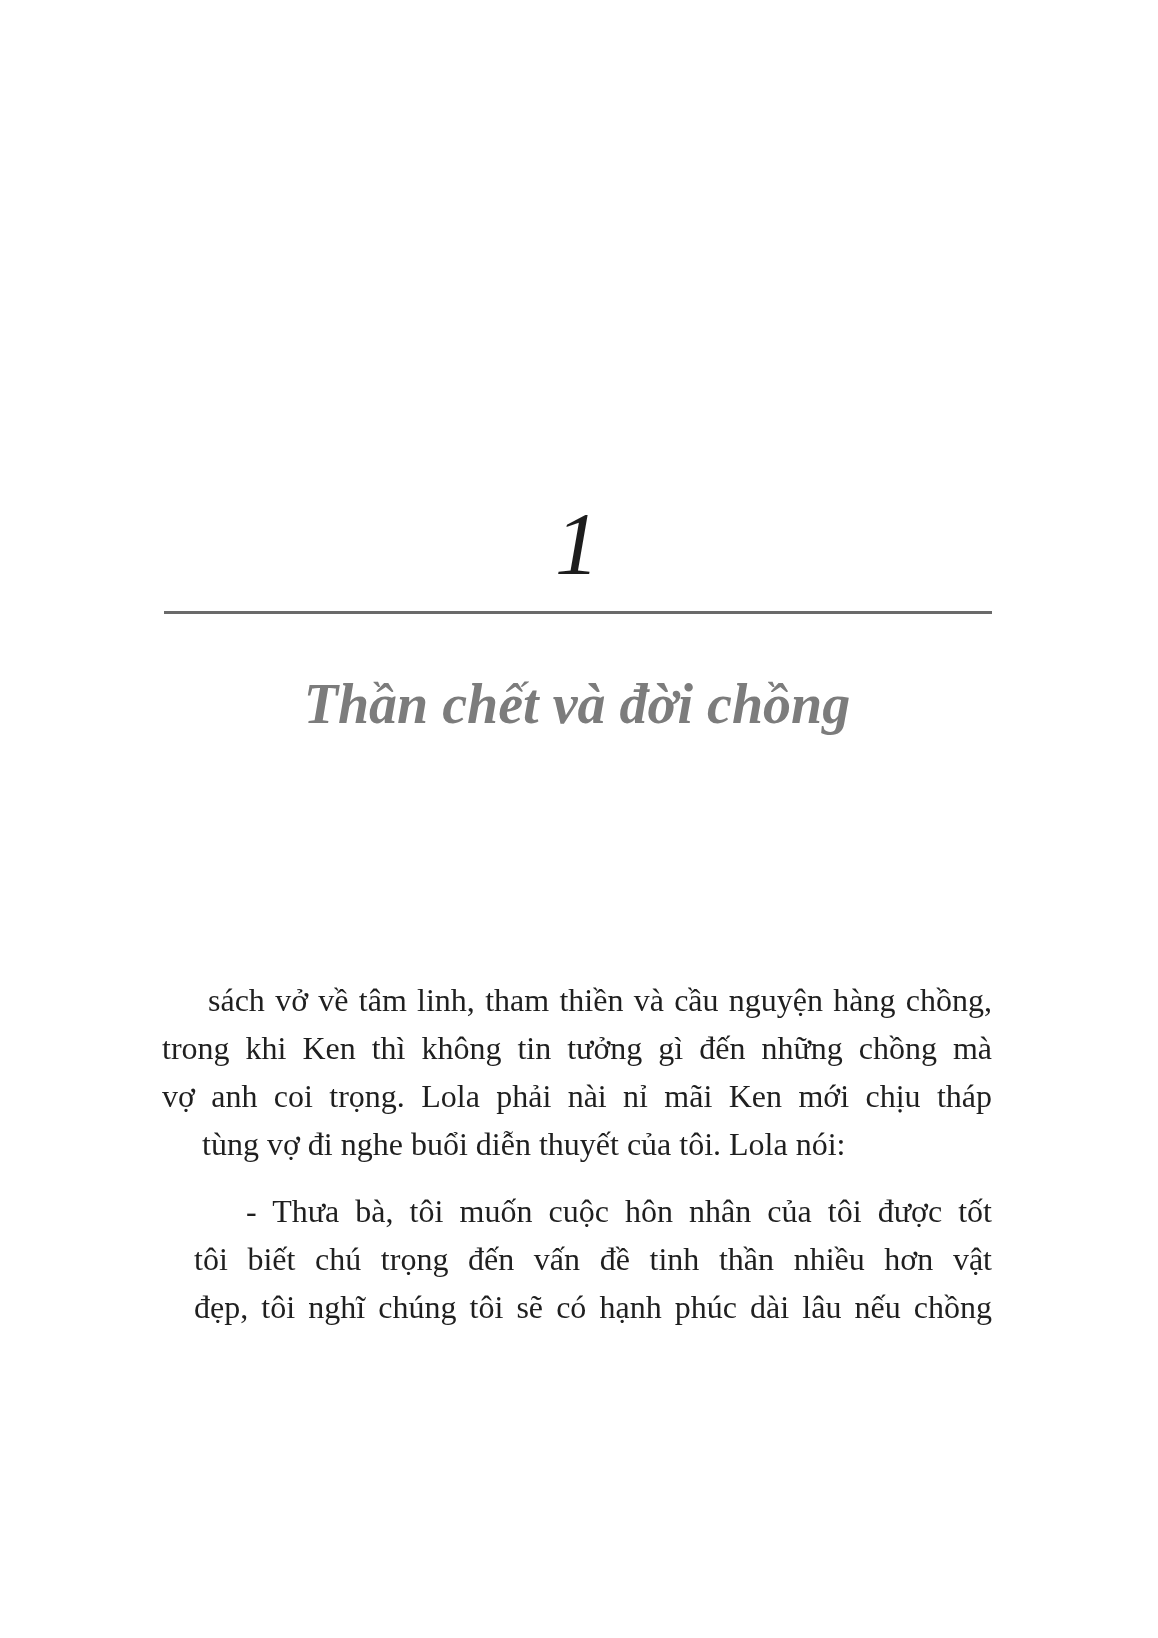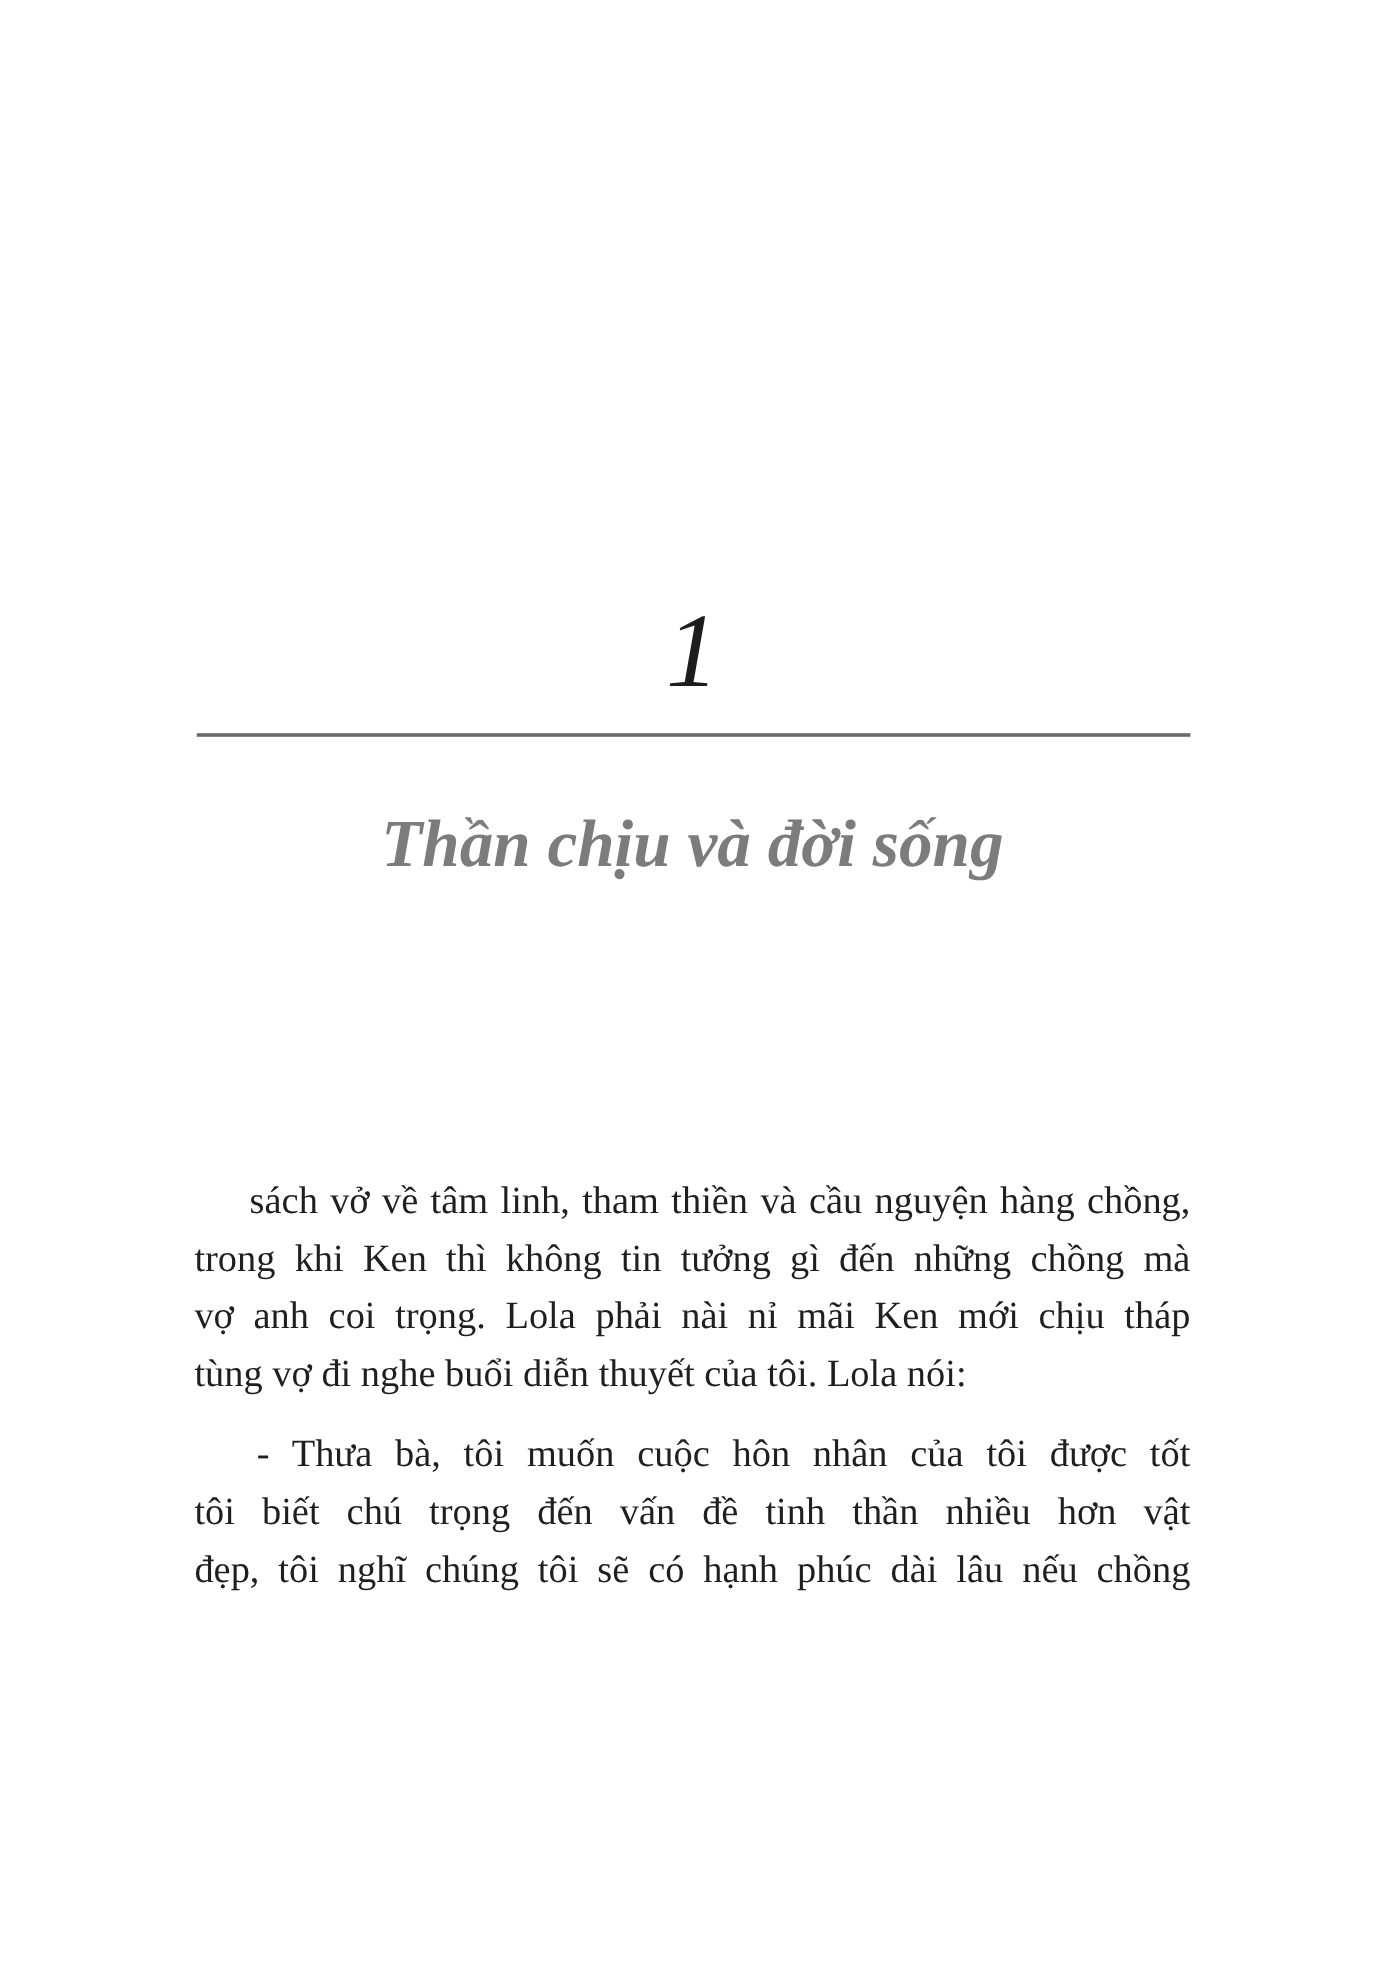--- a/index.html
+++ b/index.html
@@ -63,42 +63,43 @@
     line-height: 48px;
     color: #1f1f1f;
   }
   .tline {
     text-align: justify;
     text-align-last: justify;
     white-space: normal;
   }
   .tline-left {
     text-align-last: left;
+    margin-left: 40px;
   }
   .para-1 .tline:first-child { text-indent: 46px; }
-  .para-2 { margin-top: 19px; }
+  .para-2 { margin-top: 19px; margin-left: 32px; }
   .para-2 .tline:first-child { text-indent: 52px; }
   .dropcap {
     font-size: 132px;
     line-height: 0;
     color: #8a8a8a;
     font-style: normal;
   }
 </style>
 </head>
 <body>
 
 <div class="page">
   <div class="content-col">
 
     <div class="chapter-number">1</div>
 
     <div class="divider"></div>
 
-    <div class="chapter-title">Thần chịu và đời sống</div>
+    <div class="chapter-title">Thần chết và đời chồng</div>
 
     <div class="body-text">
       <div class="para para-1">
           <div class="tline">sách vở về tâm linh, tham thiền và cầu nguyện hàng chồng,</div>
           <div class="tline">trong khi Ken thì không tin tưởng gì đến những chồng mà</div>
           <div class="tline">vợ anh coi trọng. Lola phải nài nỉ mãi Ken mới chịu tháp</div>
           <div class="tline tline-left">tùng vợ đi nghe buổi diễn thuyết của tôi. Lola nói:</div>
         </div>
       <div class="para para-2">
           <div class="tline">- Thưa bà, tôi muốn cuộc hôn nhân của tôi được tốt</div>

